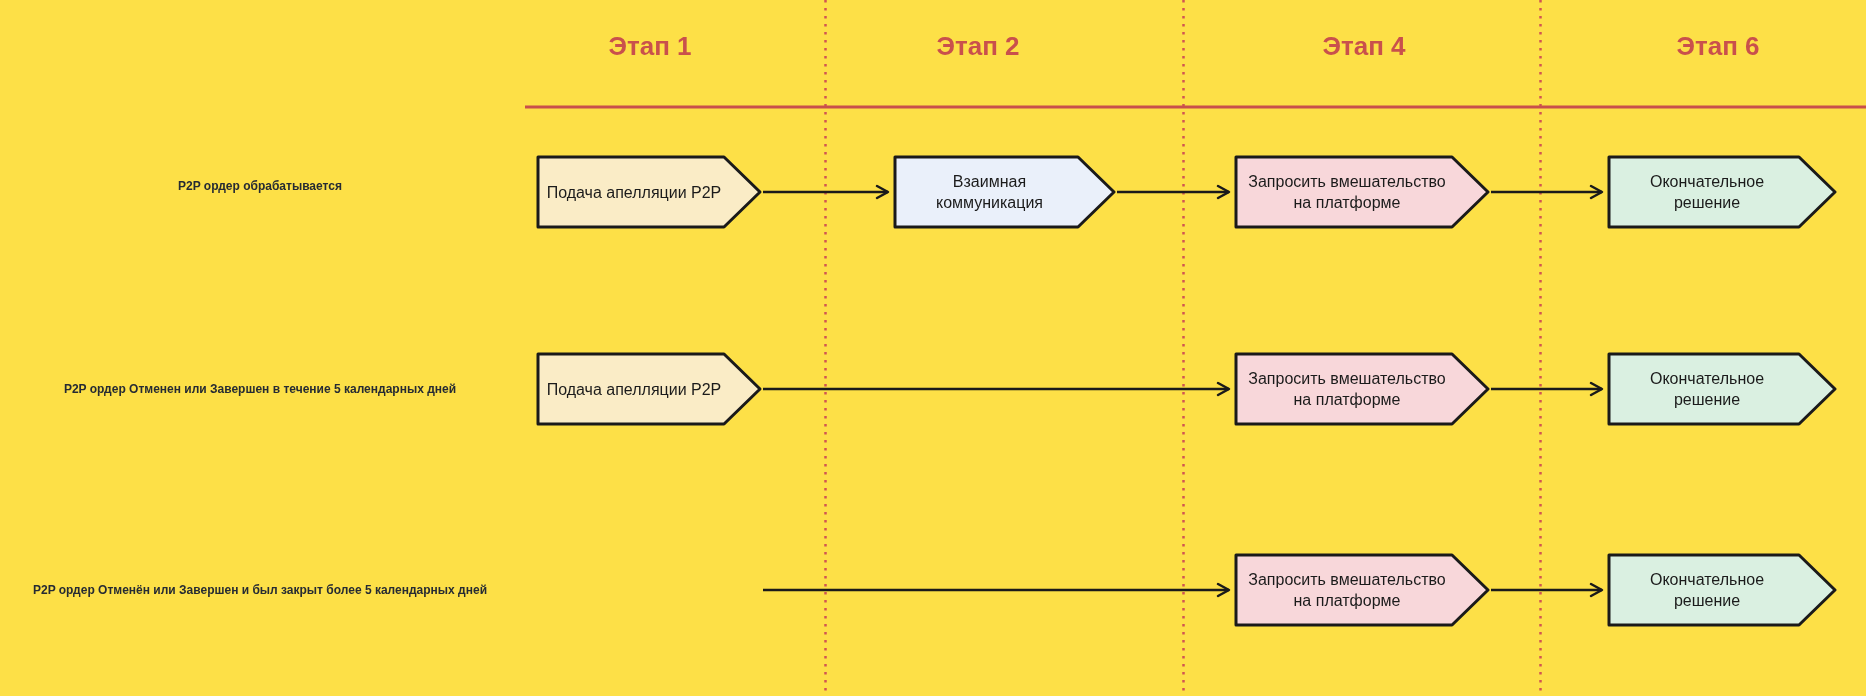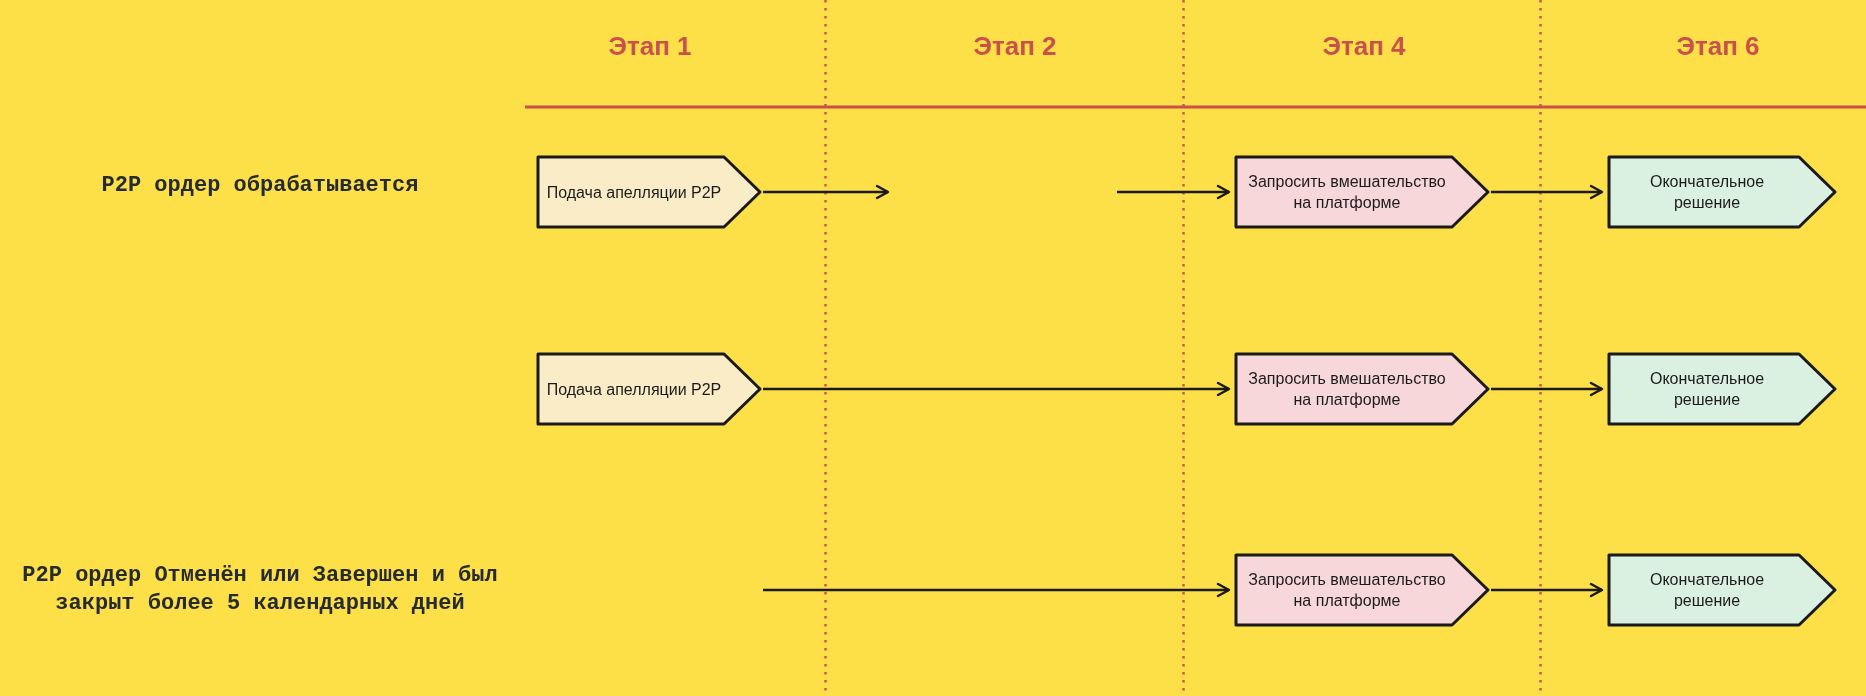--- a/index.html
+++ b/index.html
@@ -11,23 +11,22 @@
   .dotted{stroke:var(--divider_dotted);stroke-width:2.5;stroke-dasharray:2.5 5.5;fill:none;}
   .stage-underline{stroke:var(--header_rule);stroke-width:3;fill:none;}
   .arrow-line{stroke:var(--box_border);stroke-width:2.5;fill:none;}
   .arrowhead{stroke:var(--box_border);fill:none;stroke-width:2.5;stroke-linecap:round;stroke-linejoin:round;}
   .stage-header{
     position:absolute;top:31px;transform:translateX(-50%);
     font-size:26px;font-weight:bold;color:var(--stage_header);white-space:nowrap;
   }
   .row-label{
     position:absolute;left:5px;width:510px;transform:translateY(-50%);
-    text-align:center;font-size:22px;line-height:28px;font-weight:bold;
+    text-align:center;font-size:12px;line-height:28px;font-weight:bold;
     color:var(--row_label);
-    font-family:Liberation Mono, monospace;
   }
   .pbox{position:absolute;height:74px;}
   .pbox svg{position:absolute;left:0;top:0;overflow:visible;}
   .pbox polygon{stroke:var(--box_border);stroke-width:3;stroke-linejoin:round;}
   .pbox.yellow polygon{fill:var(--yellow_fill);}
   .pbox.blue   polygon{fill:var(--blue_fill);}
   .pbox.pink   polygon{fill:var(--pink_fill);}
   .pbox.green  polygon{fill:var(--green_fill);}
   .txt{
     position:absolute;left:0;top:0;right:0;bottom:0;
@@ -61,33 +60,43 @@
     <line class="arrow-line" x1="1491" y1="192" x2="1602" y2="192" marker-end="url(#ah)"></line>
 
     <line class="arrow-line" x1="763" y1="389" x2="1229" y2="389" marker-end="url(#ah)"></line>
     <line class="arrow-line" x1="1491" y1="389" x2="1602" y2="389" marker-end="url(#ah)"></line>
 
     <line class="arrow-line" x1="763" y1="590" x2="1229" y2="590" marker-end="url(#ah)"></line>
     <line class="arrow-line" x1="1491" y1="590" x2="1602" y2="590" marker-end="url(#ah)"></line>
   </svg>
 
   <div class="stage-header" style="left:650px">Этап 1</div>
-  <div class="stage-header" style="left:1015px">Этап 2</div>
+  <div class="stage-header" style="left:978px">Этап 2</div>
   <div class="stage-header" style="left:1364px">Этап 4</div>
   <div class="stage-header" style="left:1718px">Этап 6</div>
 
   <div class="row-label" style="top:186px">P2P ордер обрабатывается</div>
+  <div class="row-label" style="top:389px">P2P ордер Отменен или Завершен в течение 5 календарных дней</div>
   <div class="row-label" style="top:590px">P2P ордер Отменён или Завершен и был закрыт более 5 календарных дней</div>
 
   <div class="pbox yellow" style="left:536px;top:155px;width:226px">
     <svg width="226" height="74">
         <polygon points="2,2 188,2 224,37 188,72 2,72"></polygon>
       </svg>
     <div class="txt">
         <div class="lines">Подача апелляции P2P</div>
+      </div>
+  </div>
+  <div class="pbox blue" style="left:893px;top:155px;width:223px">
+    <svg width="223" height="74">
+        <polygon points="2,2 185,2 221,37 185,72 2,72"></polygon>
+      </svg>
+    <div class="txt">
+        <div class="lines">Взаимная
+коммуникация</div>
       </div>
   </div>
   <div class="pbox pink" style="left:1234px;top:155px;width:256px">
     <svg width="256" height="74">
         <polygon points="2,2 218,2 254,37 218,72 2,72"></polygon>
       </svg>
     <div class="txt">
         <div class="lines">Запросить вмешательство
 на платформе</div>
       </div>

